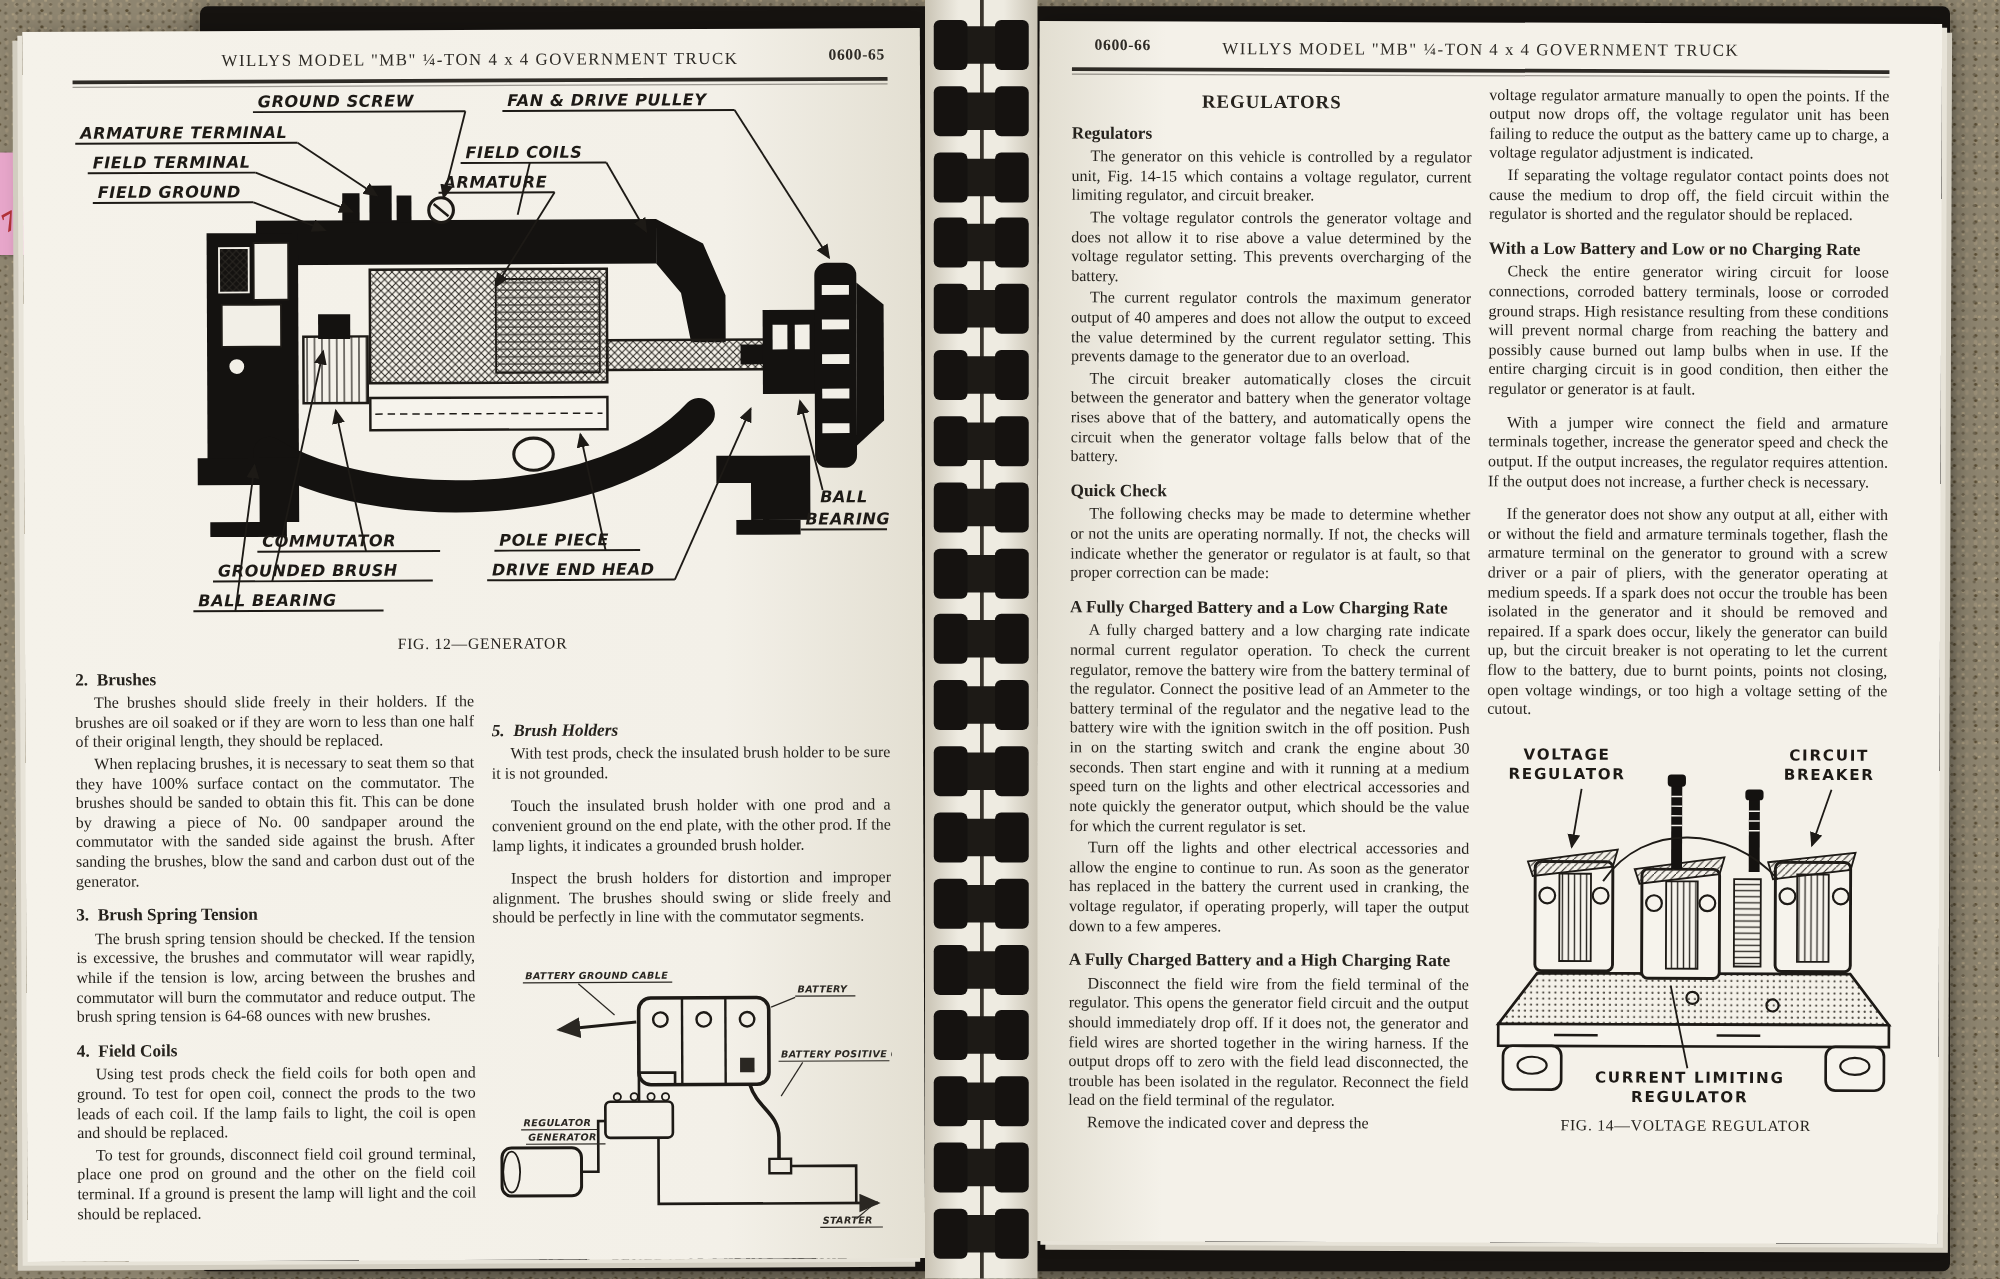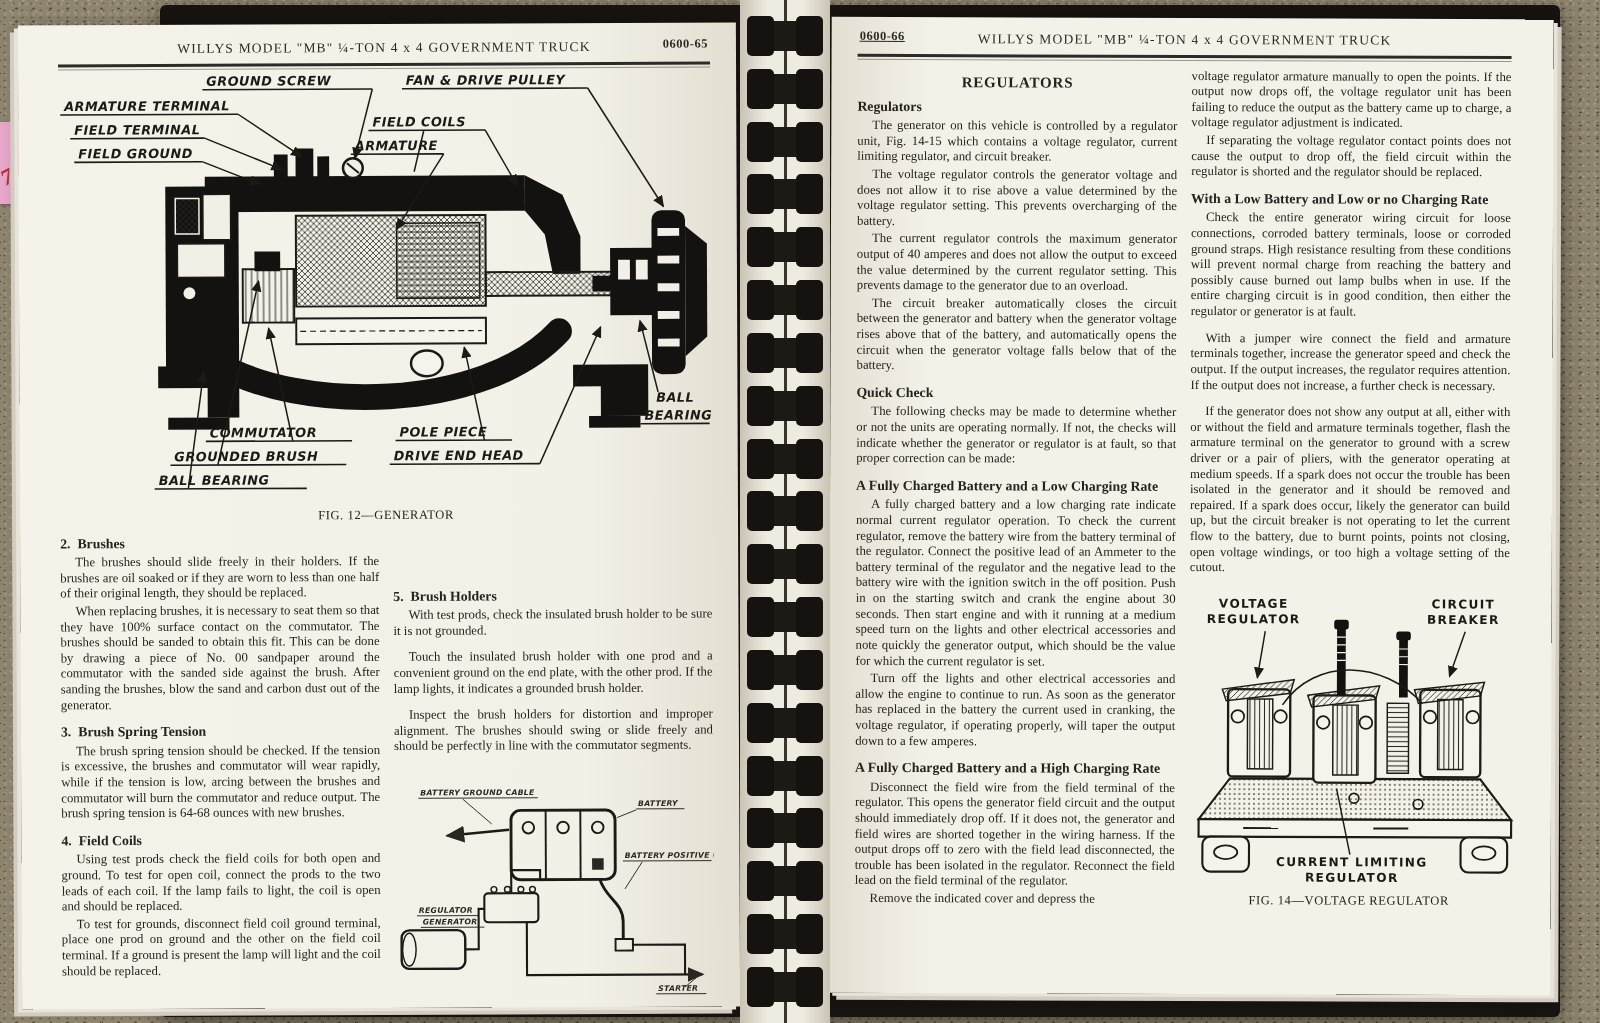--- a/index.html
+++ b/index.html
@@ -32,34 +32,34 @@
     left:830px;top:18px;width:722px;height:976px;transform:rotate(0.2deg);
     background:linear-gradient(90deg,#e2ded1 0%,#f4f1e9 14%,#f4f1e9 100%);
     box-shadow:4px 3px 0 #e7e3d8, 8px 7px 0 #d2cdc0, 2px 0 14px rgba(0,0,0,.25);
   }
   .page-inner{padding:12px 26px 10px 40px;height:100%;box-sizing:border-box;display:flex;flex-direction:column;}
   .page-right .page-inner{padding:10px 42px 10px 26px;}
   .hdr{position:relative;height:24px;flex:none;}
   .hdr-title{text-align:center;font-size:13.5px;letter-spacing:1.2px;color:#2e2b26;padding-top:4px;}
   .hdr-code{position:absolute;top:2px;font-size:12.5px;font-weight:700;letter-spacing:.5px;color:#2e2b26;}
   .page-left .hdr-code{right:2px;}
-  .page-right .hdr-code{left:2px;text-decoration:underline;}
+  .page-right .hdr-code{left:18px;}
   .rule{flex:none;height:2.6px;background:#2e2b26;margin-top:3px;}
   .rule2{flex:none;height:1px;background:rgba(46,43,38,.45);margin-top:2px;}
   .figure-block{flex:none;text-align:center;}
   .figcap{font-size:12.5px;letter-spacing:.6px;color:#26231e;margin-top:2px;}
   .cols{display:flex;gap:14px;flex:1;margin-top:8px;}
   .col{flex:1;min-width:0;}
   .body-text p{margin:0 0 2px 0;font-size:12.8px;line-height:1.22;text-align:justify;text-indent:15px;}
   .body-text p.cont{text-indent:0;}
   .body-text p.sp{margin-bottom:11px;}
   h2.main-head{font-size:15px;font-weight:700;text-align:center;letter-spacing:.8px;margin:6px 0 8px 0;}
   h3.sec{font-size:13.8px;font-weight:700;margin:11px 0 3px 0;line-height:1.2;}
   h3.sec.first{margin-top:4px;}
-  h3.sec.mt-lg{margin-top:58px;}
+  h3.sec.mt-lg{margin-top:46px;font-style:italic;}
   .fig13-block{margin-top:22px;text-align:center;}
   .fig13-block .figcap{margin-top:14px;}
   .fig14-block{margin-top:12px;text-align:center;}
   
   .comb{position:absolute;left:740px;top:0;width:90px;height:1023px;z-index:3;
     background:linear-gradient(90deg,#c9c3b4 0%,#eeebe1 30%,#eeebe1 70%,#c9c3b4 100%);
     display:flex;flex-direction:column;justify-content:space-between;padding:16px 0;box-sizing:border-box;}
   .comb::before{content:'';position:absolute;left:50%;top:0;bottom:0;width:3px;margin-left:-1.5px;background:#39342c;}
   .tooth{position:relative;width:76px;height:40px;margin:0 auto;flex:none;
     background:linear-gradient(#1d1a16,#1d1a16) center/36px 30px no-repeat;}
@@ -324,21 +324,21 @@
         <h3 class="sec">A Fully Charged Battery and a Low Charging Rate</h3>
         <p>A fully charged battery and a low charging rate indicate normal current regulator operation. To check the current regulator, remove the battery wire from the battery terminal of the regulator. Connect the positive lead of an Ammeter to the battery terminal of the regulator and the negative lead to the battery wire with the ignition switch in the off position. Push in on the starting switch and crank the engine about 30 seconds. Then start engine and with it running at a medium speed turn on the lights and other electrical accessories and note quickly the generator output, which should be the value for which the current regulator is set.</p>
         <p>Turn off the lights and other electrical accessories and allow the engine to continue to run. As soon as the generator has replaced in the battery the current used in cranking, the voltage regulator, if operating properly, will taper the output down to a few amperes.</p>
         <h3 class="sec">A Fully Charged Battery and a High Charging Rate</h3>
         <p>Disconnect the field wire from the field terminal of the regulator. This opens the generator field circuit and the output should immediately drop off. If it does not, the generator and field wires are shorted together in the wiring harness. If the output drops off to zero with the field lead disconnected, the trouble has been isolated in the regulator. Reconnect the field lead on the field terminal of the regulator.</p>
         <p>Remove the indicated cover and depress the</p>
       </div>
 
       <div class="col">
         <p class="cont">voltage regulator armature manually to open the points. If the output now drops off, the voltage regulator unit has been failing to reduce the output as the battery came up to charge, a voltage regulator adjustment is indicated.</p>
-        <p class="sp">If separating the voltage regulator contact points does not cause the output to drop off, the field circuit within the regulator is shorted and the regulator should be replaced.</p>
+        <p class="sp">If separating the voltage regulator contact points does not cause the medium to drop off, the field circuit within the regulator is shorted and the regulator should be replaced.</p>
         <h3 class="sec">With a Low Battery and Low or no Charging Rate</h3>
         <p class="sp">Check the entire generator wiring circuit for loose connections, corroded battery terminals, loose or corroded ground straps. High resistance resulting from these conditions will prevent normal charge from reaching the battery and possibly cause burned out lamp bulbs when in use. If the entire charging circuit is in good condition, then either the regulator or generator is at fault.</p>
         <p class="sp">With a jumper wire connect the field and armature terminals together, increase the generator speed and check the output. If the output increases, the regulator requires attention. If the output does not increase, a further check is necessary.</p>
         <p>If the generator does not show any output at all, either with or without the field and armature terminals together, flash the armature terminal on the generator to ground with a screw driver or a pair of pliers, with the generator operating at medium speeds. If a spark does not occur the trouble has been isolated in the generator and it should be removed and repaired. If a spark does occur, likely the generator can build up, but the circuit breaker is not operating to let the current flow to the battery, due to burnt points, points not closing, open voltage windings, or too high a voltage setting of the cutout.</p>
 
         <div class="fig14-block">
           <svg width="330" height="303" viewBox="0 0 340 312">
             <defs>
               <pattern id="r-dots" width="5" height="5" patternUnits="userSpaceOnUse">
                 <circle cx="2" cy="2" r="0.9" fill="#4a463e"></circle>

